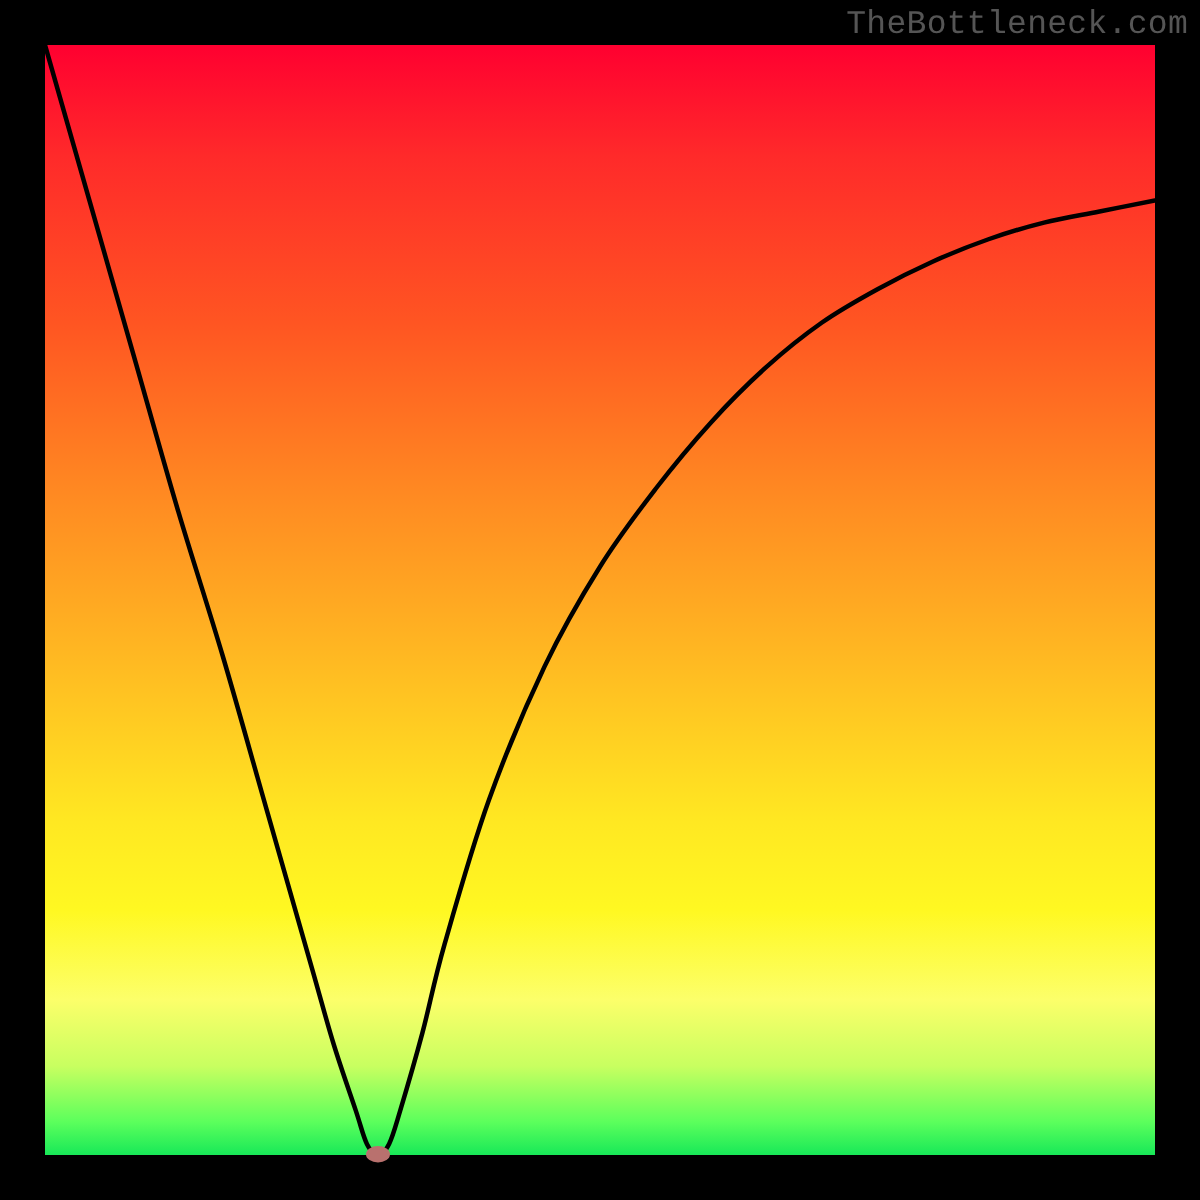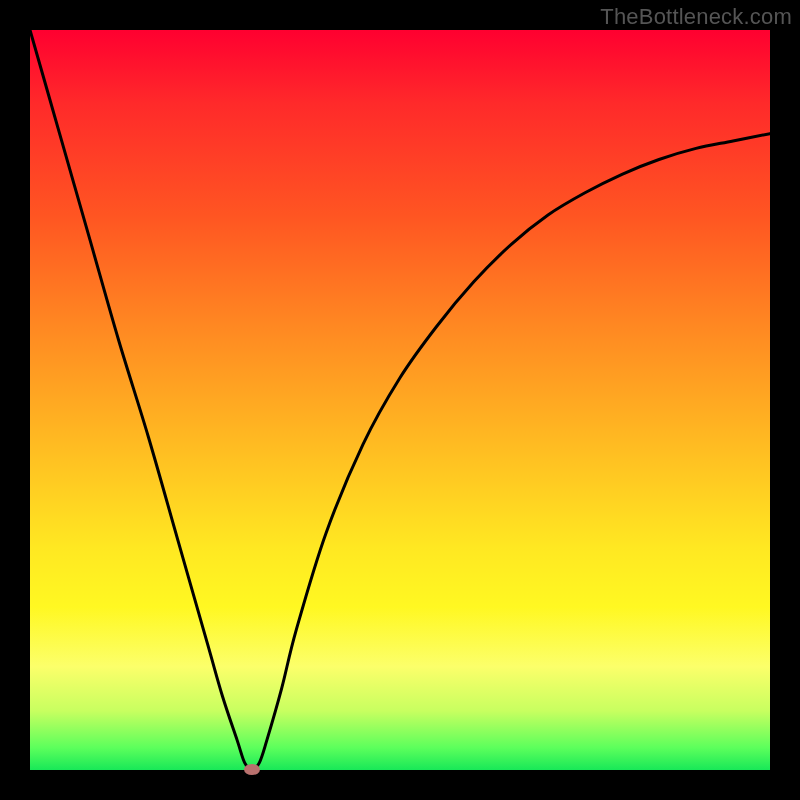--- a/index.html
+++ b/index.html
@@ -42,21 +42,21 @@
     position: absolute;
     left: 0;
     top: 0;
     width: 740px;
     height: 740px;
   }
   .watermark {
     position: absolute;
     top: 4px;
     right: 8px;
-    font-family: Liberation Sans, sans-serif;
+    font-family: Liberation Mono, monospace;
     font-size: 22px;
     color: #555;
     font-weight: 500;
     letter-spacing: 0.2px;
   }
   .marker {
     position: absolute;
     width: 16px;
     height: 11px;
     background: #b9716e;

